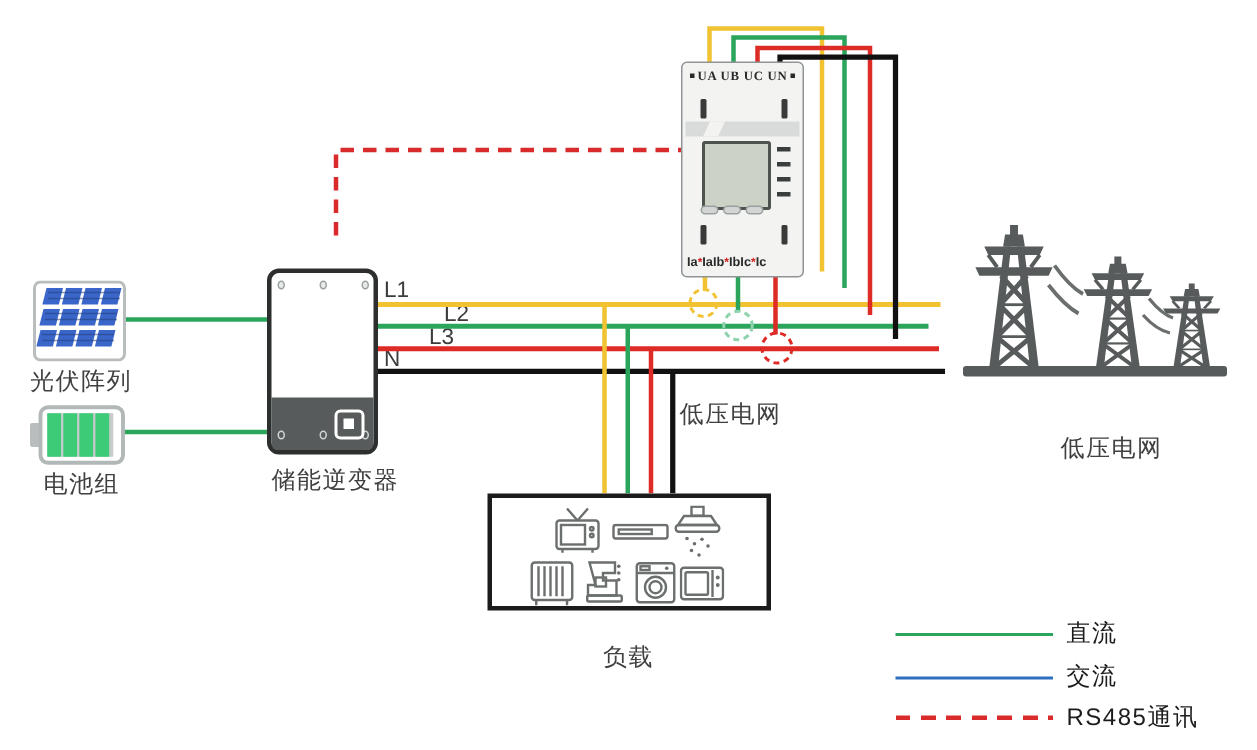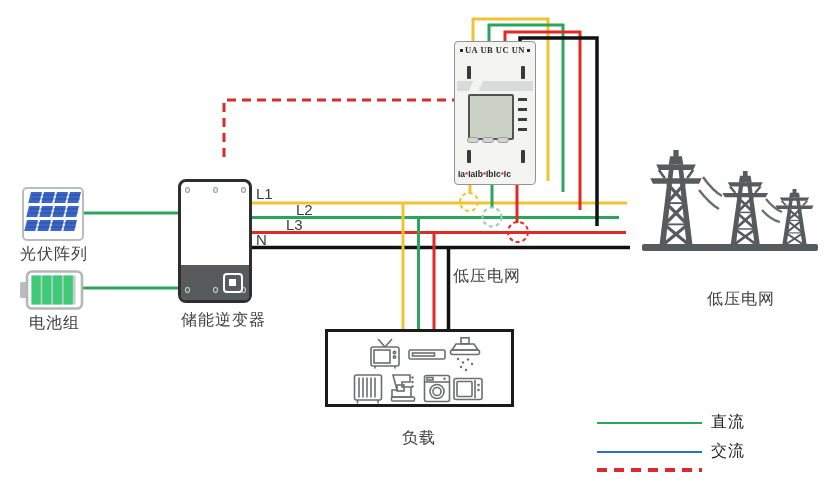--- a/index.html
+++ b/index.html
@@ -340,15 +340,16 @@
   <div class="legend-row" style="top:441px;">
     <div class="legend-line" style="border-top-color:#2D6FC0;border-top-width:2.6px;"></div>
     <span class="legend-text">交流</span>
   </div>
   <div class="legend-row" style="top:412px;">
     <div class="legend-line" style="border-top-color:#2BA55C;border-top-width:2.6px;"></div>
     <span class="legend-text">直流</span>
   </div>
   <div class="legend-row" style="top:468px;">
     <div class="legend-line" style="border:none;height:3.5px;background:repeating-linear-gradient(90deg,#D92B2B 0 10px,transparent 10px 17px);"></div>
+    <span class="legend-text">RS485通讯</span>
   </div>
 
 </div>
 
 </body></html>

